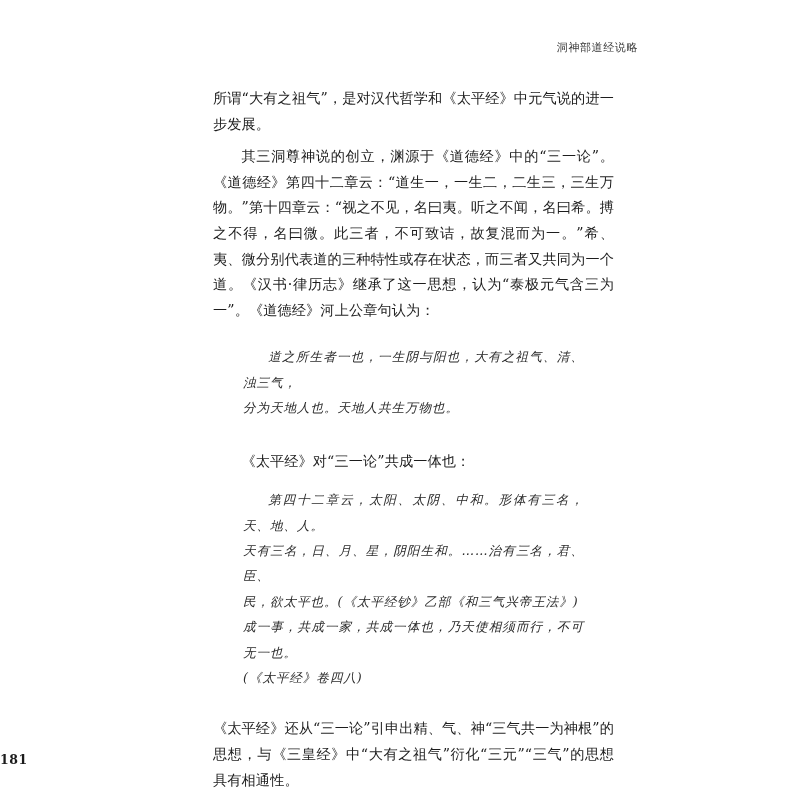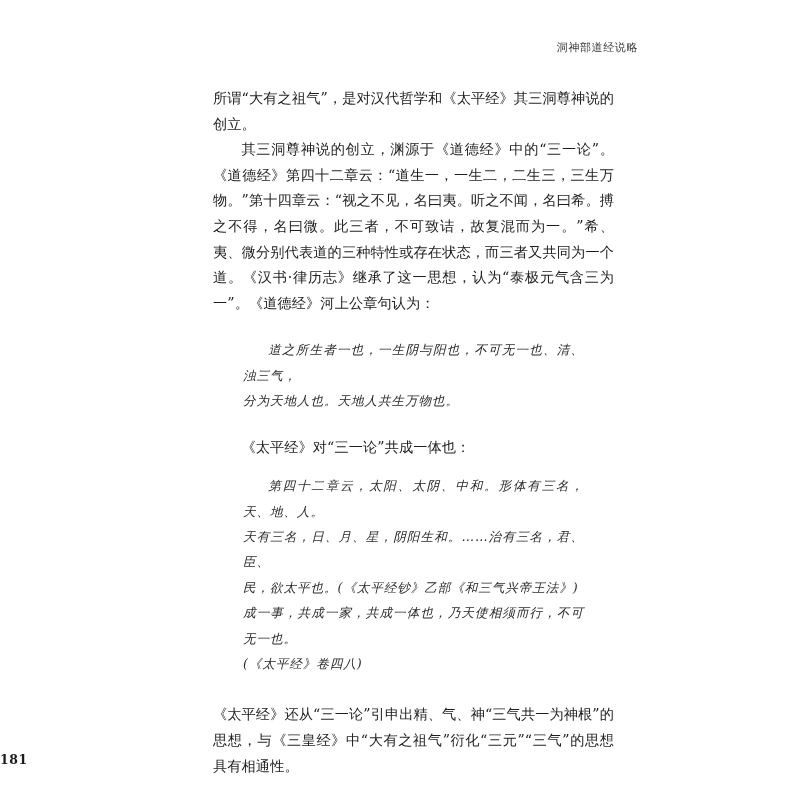--- a/index.html
+++ b/index.html
@@ -47,20 +47,21 @@
     text-align: justify;
     text-justify: inter-character;
     color: #1d1d1d;
     letter-spacing: 0.1px;
   }
   p.body-text {
     text-indent: 0;
   }
   p.body-indent {
     text-indent: 2em;
+    margin-top: 7px;
   }
   
   .quote {
     margin: 0;
     padding-left: 30px;
     width: 371px;
     box-sizing: border-box;
   }
   .quote p {
     font-size: 12.6px;
@@ -93,28 +94,28 @@
 </style>
 </head>
 <body>
 
 <div class="page">
 
   <div class="running-head">洞神部道经说略</div>
 
   <div class="content">
 
-    <p class="body-text">所谓“大有之祖气”，是对汉代哲学和《太平经》其三洞尊神说的创立。</p>
+    <p class="body-text">所谓“大有之祖气”，是对汉代哲学和《太平经》中元气说的进一步发展。</p>
 
     <p class="body-indent">其三洞尊神说的创立，渊源于《道德经》中的“三一论”。《道德经》第四十二章云：“道生一，一生二，二生三，三生万物。”第十四章云：“视之不见，名曰夷。听之不闻，名曰希。搏之不得，名曰微。此三者，不可致诘，故复混而为一。”希、夷、微分别代表道的三种特性或存在状态，而三者又共同为一个道。《汉书·律历志》继承了这一思想，认为“泰极元气含三为一”。《道德经》河上公章句认为：</p>
 
     <div class="gap-md"></div>
 
     <div class="quote">
-      <p class="q-indent">道之所生者一也，一生阴与阳也，不可无一也、清、浊三气，</p>
+      <p class="q-indent">道之所生者一也，一生阴与阳也，大有之祖气、清、浊三气，</p>
       <p>分为天地人也。天地人共生万物也。</p>
     </div>
 
     <div class="gap-md"></div>
 
     <p class="body-indent">《太平经》对“三一论”共成一体也：</p>
 
     <div class="gap-sm"></div>
 
     <div class="quote">

